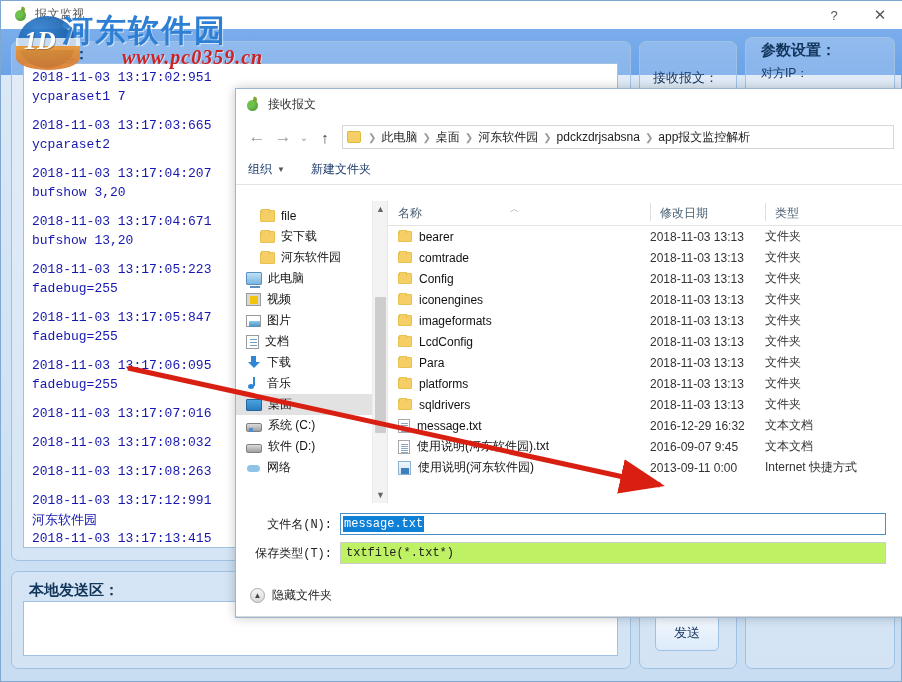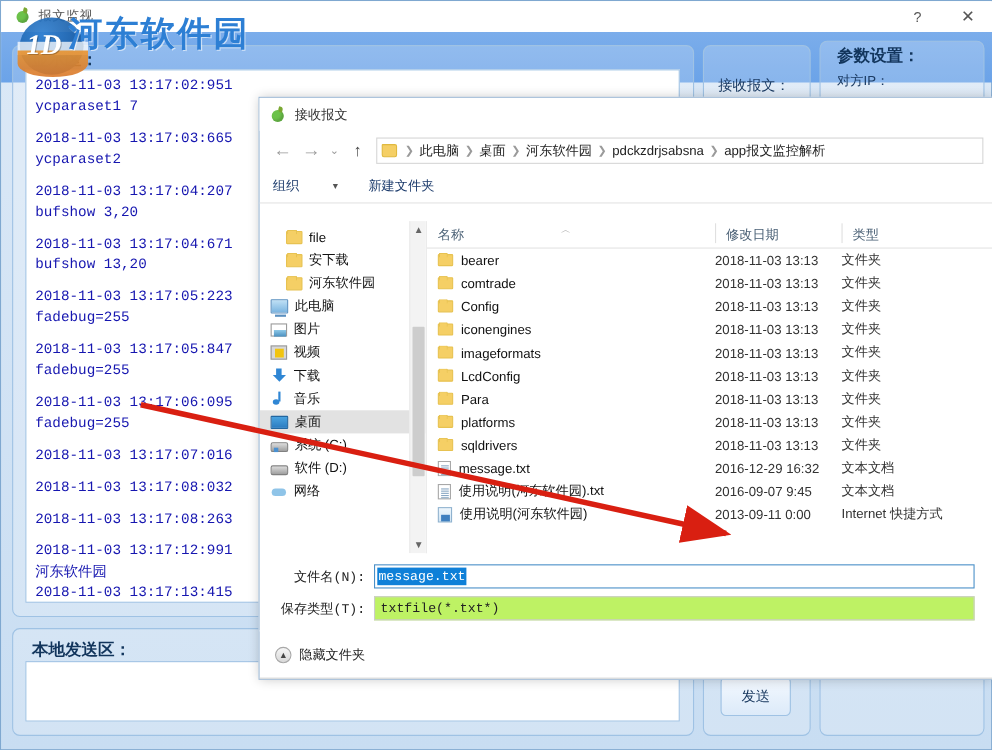--- a/index.html
+++ b/index.html
@@ -211,21 +211,21 @@
   }
   .crumb-sep { color:#9a9a9a; margin:0 5px; font-size:10px; flex:0 0 auto;}
   .crumb-item { white-space:nowrap; flex:0 0 auto; }
 
   
   #dlg-toolbar {
     height:30px; display:flex; align-items:center; padding-left:12px;
     border-bottom:1px solid #e3e3e3; flex:0 0 auto;
     font-size:12px; color:#1b3a6b;
   }
-  .tool-item { margin-right:26px; display:flex; align-items:center; cursor:pointer;gap:24px;}
+  .tool-item { margin-right:26px; display:flex; align-items:center; cursor:pointer;}
   .tool-caret { margin-left:5px; font-size:8px; color:#555;}
 
   
   #dlg-body { flex:1; display:flex; min-height:0;margin-top:16px; }
   #dlg-nav-pane {
     width:152px; border-right:1px solid #e6e6e6; position:relative;
     padding-top:4px; overflow:hidden;
   }
   .nav-row {
     height:21px; display:flex; align-items:center; font-size:12px; color:#111;
@@ -419,20 +419,21 @@
 </div>
 
 <div id="watermark">
   <div id="wm-logo">
     <div class="wm-circle"></div>
     <div class="wm-band"></div>
     <div class="wm-base"></div>
     <div class="wm-txt">1D</div>
   </div>
   <div id="wm-cn">河东软件园</div>
+  <div id="wm-url">www.pc0359.cn</div>
 </div>
 
 <div id="save-dialog">
 
   <div id="dlg-titlebar">
     <div id="dlg-icon"></div>
     <div id="dlg-title">接收报文</div>
   </div>
 
   <div id="dlg-navbar">
@@ -479,26 +480,30 @@
           </div>
           <div class="nav-row indent">
             <span class="nav-ico ico-folder"></span>
             <span>河东软件园</span>
           </div>
           <div class="nav-row">
             <span class="nav-ico ico-pc"></span>
             <span>此电脑</span>
           </div>
           <div class="nav-row">
+            <span class="nav-ico ico-video"></span>
+            <span>视频</span>
+          </div>
+          <div class="nav-row">
             <span class="nav-ico ico-pic"></span>
             <span>图片</span>
           </div>
           <div class="nav-row">
-            <span class="nav-ico ico-video"></span>
-            <span>视频</span>
+            <span class="nav-ico ico-doc"></span>
+            <span>文档</span>
           </div>
           <div class="nav-row">
             <span class="nav-ico ico-down"></span>
             <span>下载</span>
           </div>
           <div class="nav-row">
             <span class="nav-ico ico-music"></span>
             <span>音乐</span>
           </div>
           <div class="nav-row selected">

